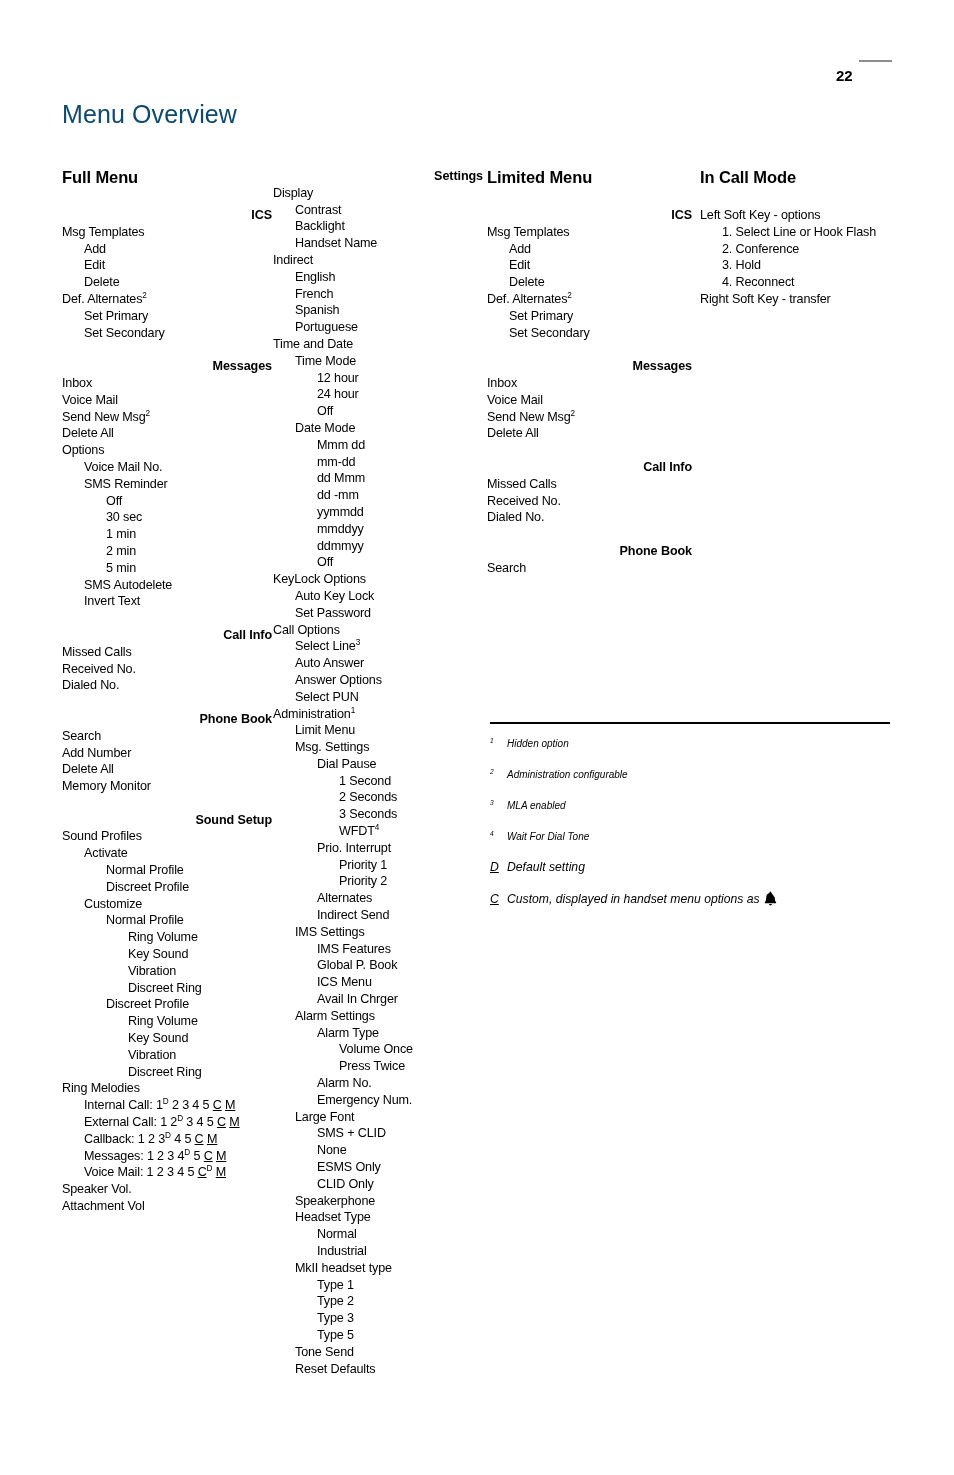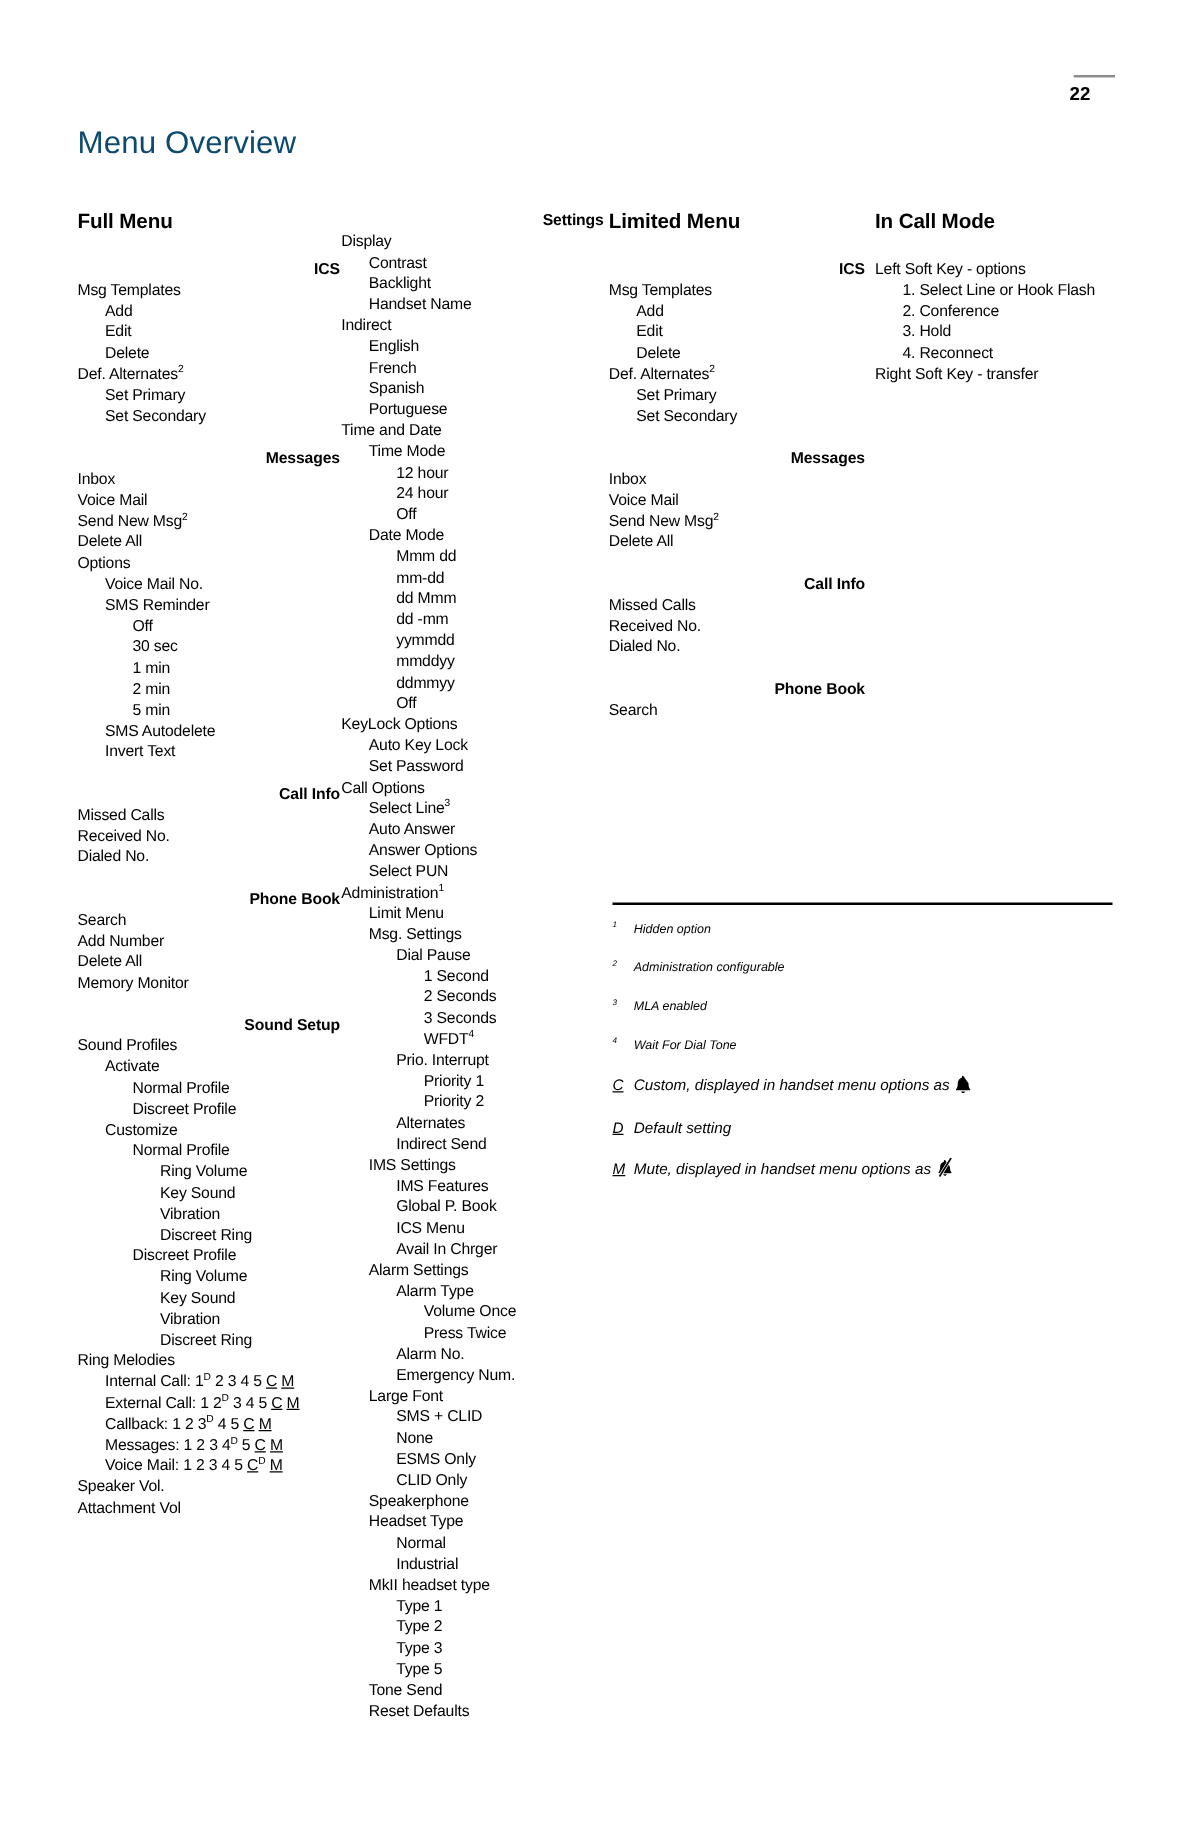--- a/index.html
+++ b/index.html
@@ -42,21 +42,21 @@
   #page-number-rule {
     width: 33px;
     height: 2px;
     background: #8d8d90;
     margin: 0 0 5px auto;
   }
   #page-number {
     font-size: 15px;
     font-weight: bold;
     color: #000;
-    text-align: center;
+    text-align: left;
   }
 
   
   .column {
     position: absolute;
     top: 168px;
   }
   #col-full     { left: 62px;  width: 210px; }
   #col-settings { left: 273px; width: 210px; }
   #col-limited  { left: 487px; width: 205px; }
@@ -337,25 +337,19 @@
 
 <div id="notes-block">
   <div id="notes-rule"></div>
   <div id="footnote-list">
       <div class="note-row"><span class="marker"><sup>1</sup></span><span>Hidden option</span></div>
       <div class="note-row"><span class="marker"><sup>2</sup></span><span>Administration configurable</span></div>
       <div class="note-row"><span class="marker"><sup>3</sup></span><span>MLA enabled</span></div>
       <div class="note-row"><span class="marker"><sup>4</sup></span><span>Wait For Dial Tone</span></div>
     </div>
   <div id="legend-list">
+      <div class="legend-row"><span class="marker">D</span><span>Default setting</span></div>
       <div class="legend-row"><span class="marker">C</span><span>Custom, displayed in handset menu options as</span><span class="glyph"><svg width="13" height="15" viewBox="0 0 13 15">
             <path d="M6.5 0.6c-0.55 0-1 0.45-1 1v0.5C3.5 2.6 2.2 4.4 2.2 6.6c0 2.6-0.5 3.9-1.3 4.7-0.35 0.35-0.1 0.95 0.4 0.95h10.4c0.5 0 0.75-0.6 0.4-0.95-0.8-0.8-1.3-2.1-1.3-4.70-2.2-1.3-4-3.3-4.5v-0.5c0-0.55-0.45-1-1-1z" fill="#000"></path>
             <path d="M4.9 13.1c0.25 0.85 1 1.35 1.6 1.35s1.35-0.5 1.6-1.35z" fill="#000"></path>
           </svg></span></div>
-      <div class="legend-row"><span class="marker">D</span><span>Default setting</span></div>
-      <div class="legend-row"><span class="marker">M</span><span>Mute, displayed in handset menu options as</span><span class="glyph"><svg width="15" height="16" viewBox="0 0 15 16">
-            <path d="M7 2.0c-0.5 0-0.9 0.4-0.9 0.9v0.45C4.3 3.8 3.1 5.4 3.1 7.4c0 2.35-0.45 3.5-1.15 4.25-0.3 0.3-0.1 0.85 0.35 0.85h9.4c0.45 0 0.65-0.55 0.35-0.85-0.7-0.75-1.15-1.9-1.15-4.250-2-1.2-3.6-3-4.05v-0.45c0-0.5-0.4-0.9-0.9-0.9z" fill="#000"></path>
-            <path d="M5.55 13.3c0.2 0.75 0.9 1.2 1.45 1.2s1.25-0.45 1.45-1.2z" fill="#000"></path>
-            <path d="M11.9 0.4 L2.6 15.2" stroke="#fff" stroke-width="2.6" fill="none"></path>
-            <path d="M11.9 0.4 L2.6 15.2" stroke="#000" stroke-width="1.3" fill="none"></path>
-          </svg></span></div>
     </div>
 </div>
 
 </body></html>

